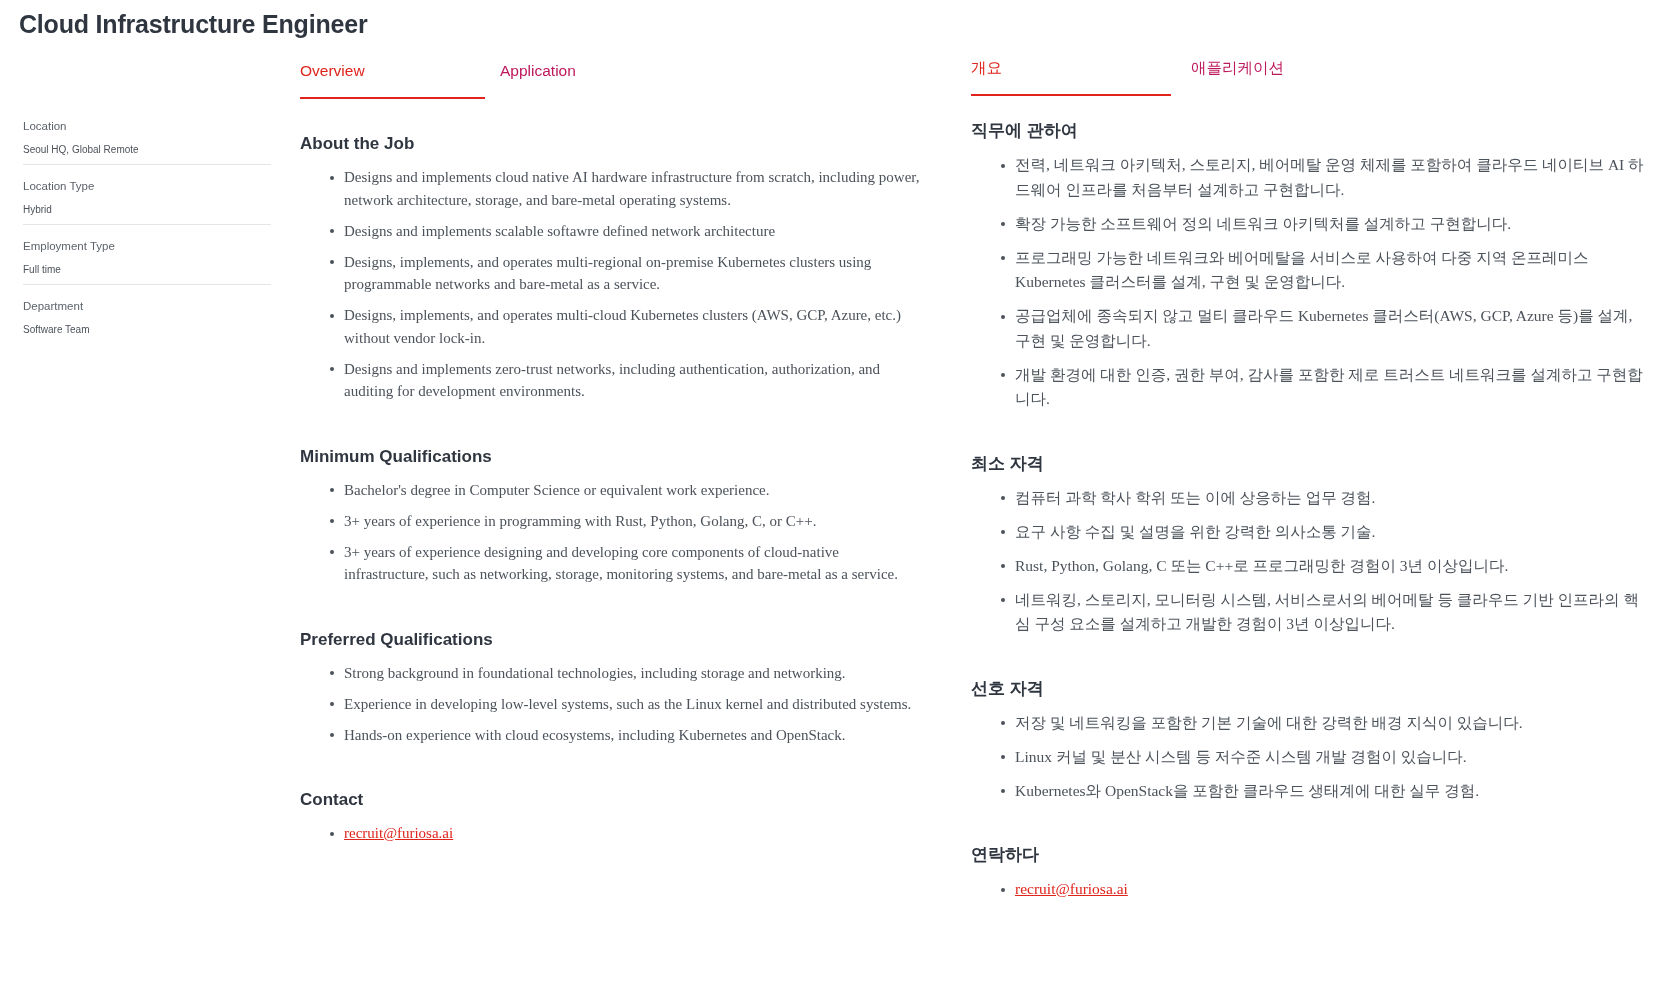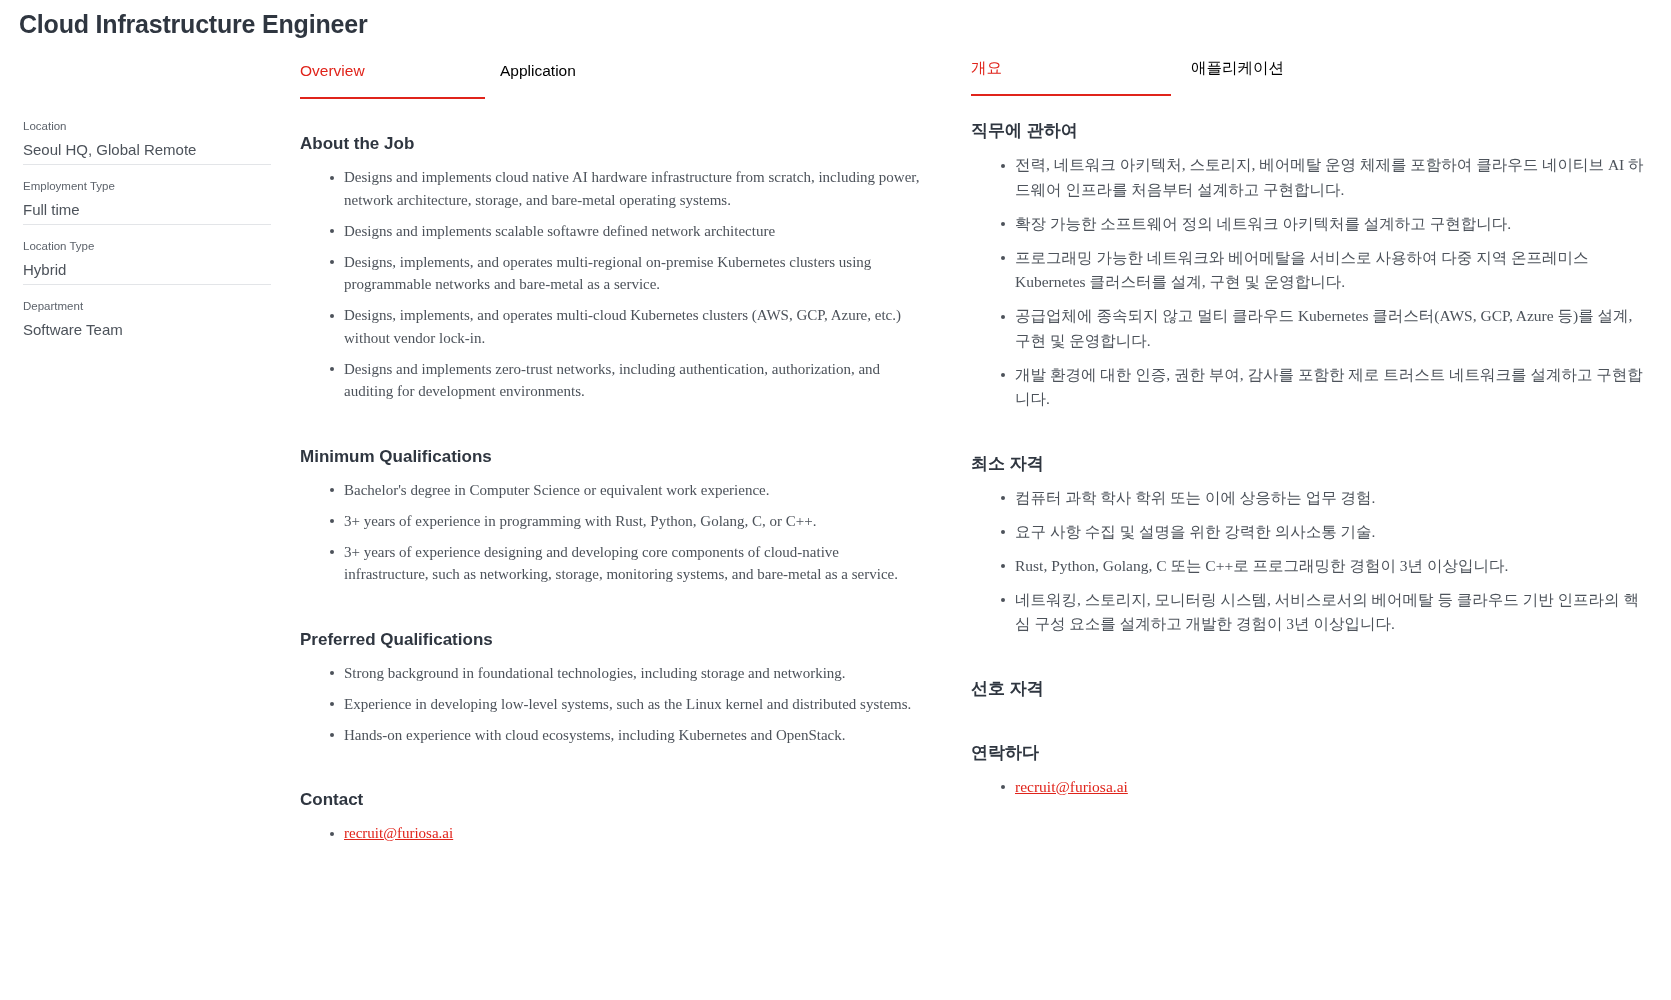--- a/index.html
+++ b/index.html
@@ -10,31 +10,31 @@
   }
   .page-title {
     position: absolute; left: 19px; top: 10px;
     font-size: 25px; font-weight: bold; color: #2f3640; letter-spacing: -0.2px;
   }
   
   .sidebar { position: absolute; left: 23px; top: 118px; width: 248px; }
   .meta { border-bottom: 1px solid #e3e5e8; padding-bottom: 4px; margin-bottom: 13px; }
   .meta:last-child { border-bottom: none; }
   .meta-label { font-size: 11.5px; color: #5d636b; line-height: 16px; }
-  .meta-value { font-size: 15px; color: #4c525a; margin-top: 6px; line-height: 20px; }
+  .meta-value { font-size: 10px; color: #4c525a; margin-top: 6px; line-height: 20px; }
 
   
   .col { position: absolute; top: 0; }
   .col-en { left: 300px; width: 620px; }
   .col-ko { left: 971px; width: 680px; }
 
   .tabs { position: absolute; left: 0; height: 40px; width: 100%; }
   .col-en .tabs { top: 62px; }
   .col-ko .tabs { top: 58px; }
-  .tab { position: absolute; top: 0; font-size: 15.5px; color: #000000; cursor: pointer; }
+  .tab { position: absolute; top: 0; font-size: 15.5px; color: #be185d; cursor: pointer; }
   .tab.active { color: #e0241b; }
   .tab-underline { position: absolute; height: 2px; background: #e0241b; }
   .col-en .tab-underline { left: 0; width: 185px; top: 35px; }
   .col-ko .tab-underline { left: 0; width: 200px; top: 36px; }
   .col-en .tab-2 { left: 200px; }
   .col-ko .tab-2 { left: 220px; }
 
   .sections { position: absolute; left: 0; width: 100%; }
   .col-en .sections { top: 132px; }
   .col-ko .sections { top: 119px; }
@@ -60,26 +60,26 @@
 <body>
 
 <div class="page-title">Cloud Infrastructure Engineer</div>
 
 <div class="sidebar">
   <div class="meta">
     <div class="meta-label">Location</div>
     <div class="meta-value">Seoul HQ, Global Remote</div>
   </div>
   <div class="meta">
+    <div class="meta-label">Location Type</div>
+    <div class="meta-value">Hybrid</div>
+  </div>
+  <div class="meta">
     <div class="meta-label">Employment Type</div>
     <div class="meta-value">Full time</div>
-  </div>
-  <div class="meta">
-    <div class="meta-label">Location Type</div>
-    <div class="meta-value">Hybrid</div>
   </div>
   <div class="meta">
     <div class="meta-label">Department</div>
     <div class="meta-value">Software Team</div>
   </div>
 </div>
 
 <div class="col col-en">
   <div class="tabs">
     <div class="tab active" style="left:0">Overview</div>
@@ -145,20 +145,25 @@
       <h3 class="section-title">최소 자격</h3>
       <ul class="items">
         <li>컴퓨터 과학 학사 학위 또는 이에 상응하는 업무 경험.</li>
         <li>요구 사항 수집 및 설명을 위한 강력한 의사소통 기술.</li>
         <li>Rust, Python, Golang, C 또는 C++로 프로그래밍한 경험이 3년 이상입니다.</li>
         <li>네트워킹, 스토리지, 모니터링 시스템, 서비스로서의 베어메탈 등 클라우드 기반 인프라의 핵심 구성 요소를 설계하고 개발한 경험이 3년 이상입니다.</li>
       </ul>
     </div>
     <div class="section">
       <h3 class="section-title">선호 자격</h3>
+      <ul class="items">
+        <li>저장 및 네트워킹을 포함한 기본 기술에 대한 강력한 배경 지식이 있습니다.</li>
+        <li>Linux 커널 및 분산 시스템 등 저수준 시스템 개발 경험이 있습니다.</li>
+        <li>Kubernetes와 OpenStack을 포함한 클라우드 생태계에 대한 실무 경험.</li>
+      </ul>
     </div>
     <div class="section">
       <h3 class="section-title">연락하다</h3>
       <ul class="items">
         <li>
           <a class="email">recruit@furiosa.ai</a>
         </li>
       </ul>
     </div>
   </div>

